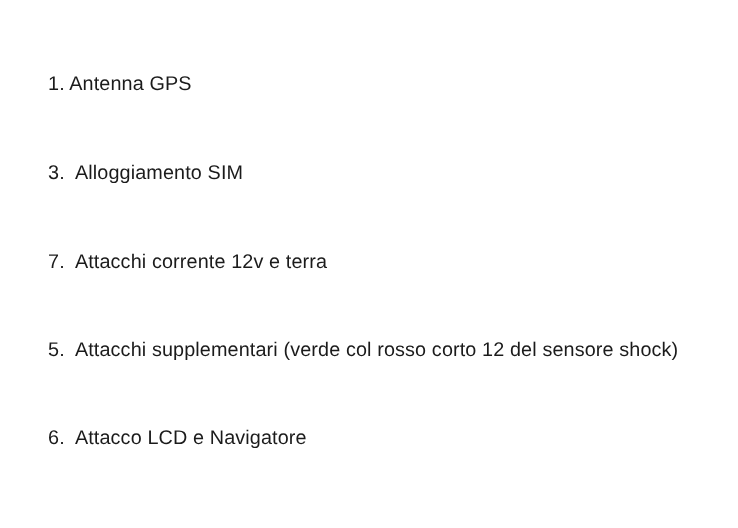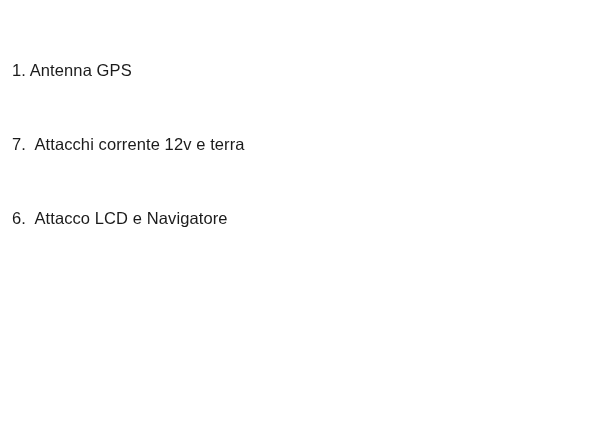--- a/index.html
+++ b/index.html
@@ -10,41 +10,43 @@
   body {
     width: 615px;
     height: 440px;
     overflow: hidden;
     font-family: "Liberation Sans", "DejaVu Sans", sans-serif;
   }
   .doc-page {
     box-sizing: border-box;
     width: 615px;
     height: 440px;
-    padding: 9px 4px 0 12px;
+    padding: 9px 4px 0 40px;
     background: #ffffff;
   }
   .parts-list {
     font-size: 16.5px;
     line-height: 24.6px;
     color: #1b1b1b;
     white-space: pre;
     letter-spacing: 0.1px;
   }
   .list-line {
     height: 24.6px;
   }
 </style>
 </head>
 <body>
 
 <div class="doc-page">
   <div class="parts-list">
     <div class="list-line">1. Antenna GPS</div>
+    <div class="list-line">3.  Alloggiamento SIM</div>
     <div class="list-line">7.  Attacchi corrente 12v e terra</div>
+    <div class="list-line">5.  Attacchi supplementari (verde col rosso corto 12 del sensore shock)</div>
     <div class="list-line">6.  Attacco LCD e Navigatore</div>
     
     
     
     
     
     
     
     
     

